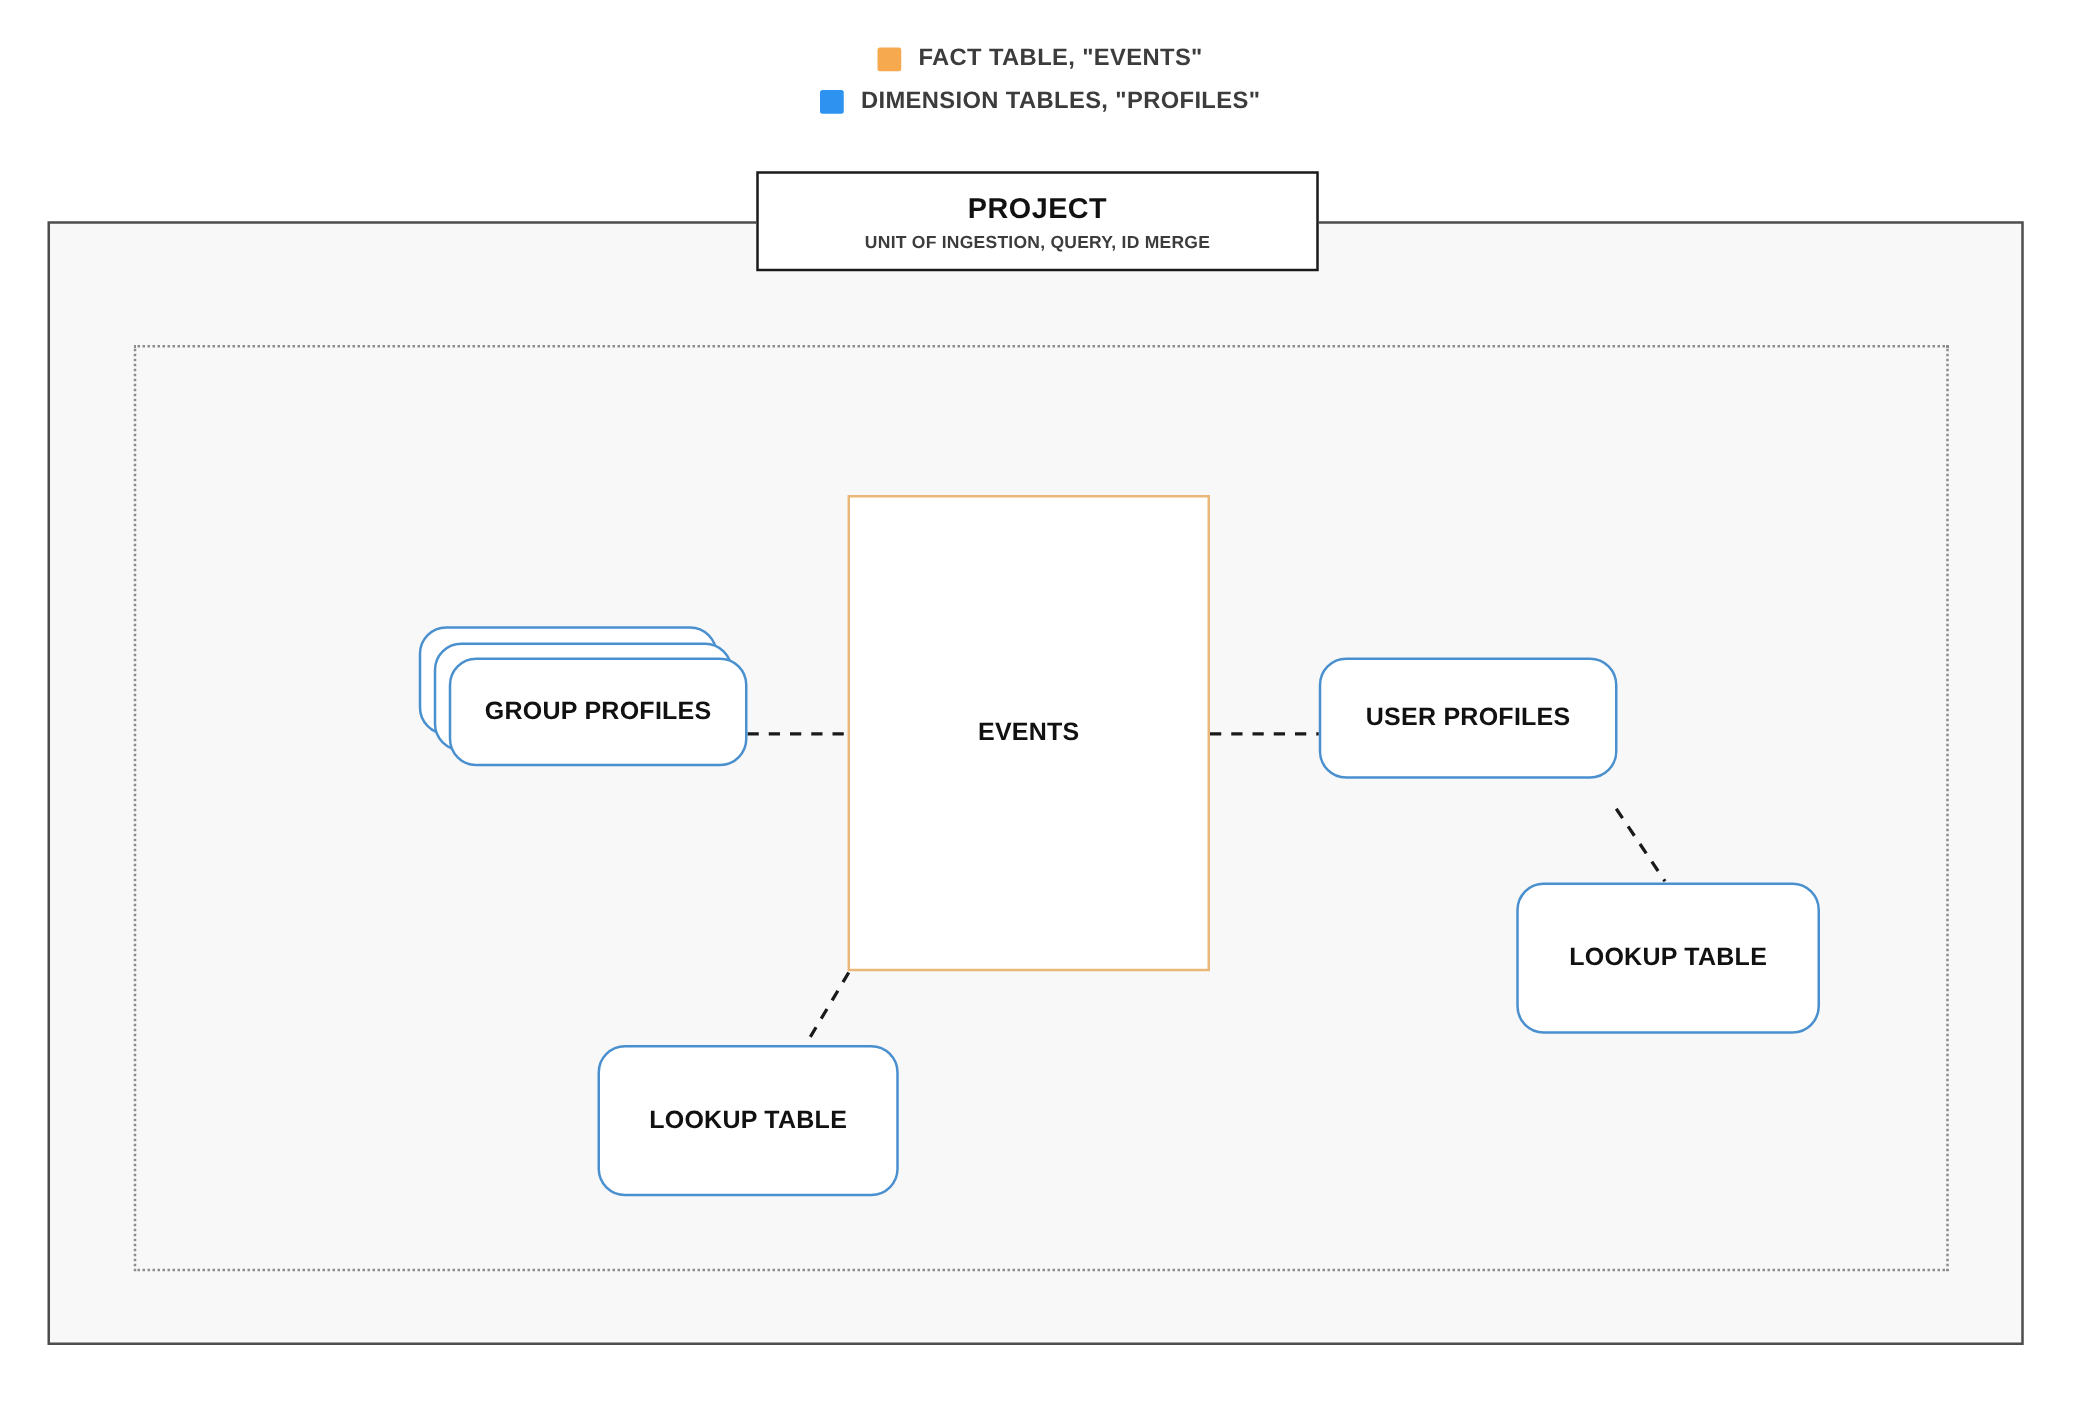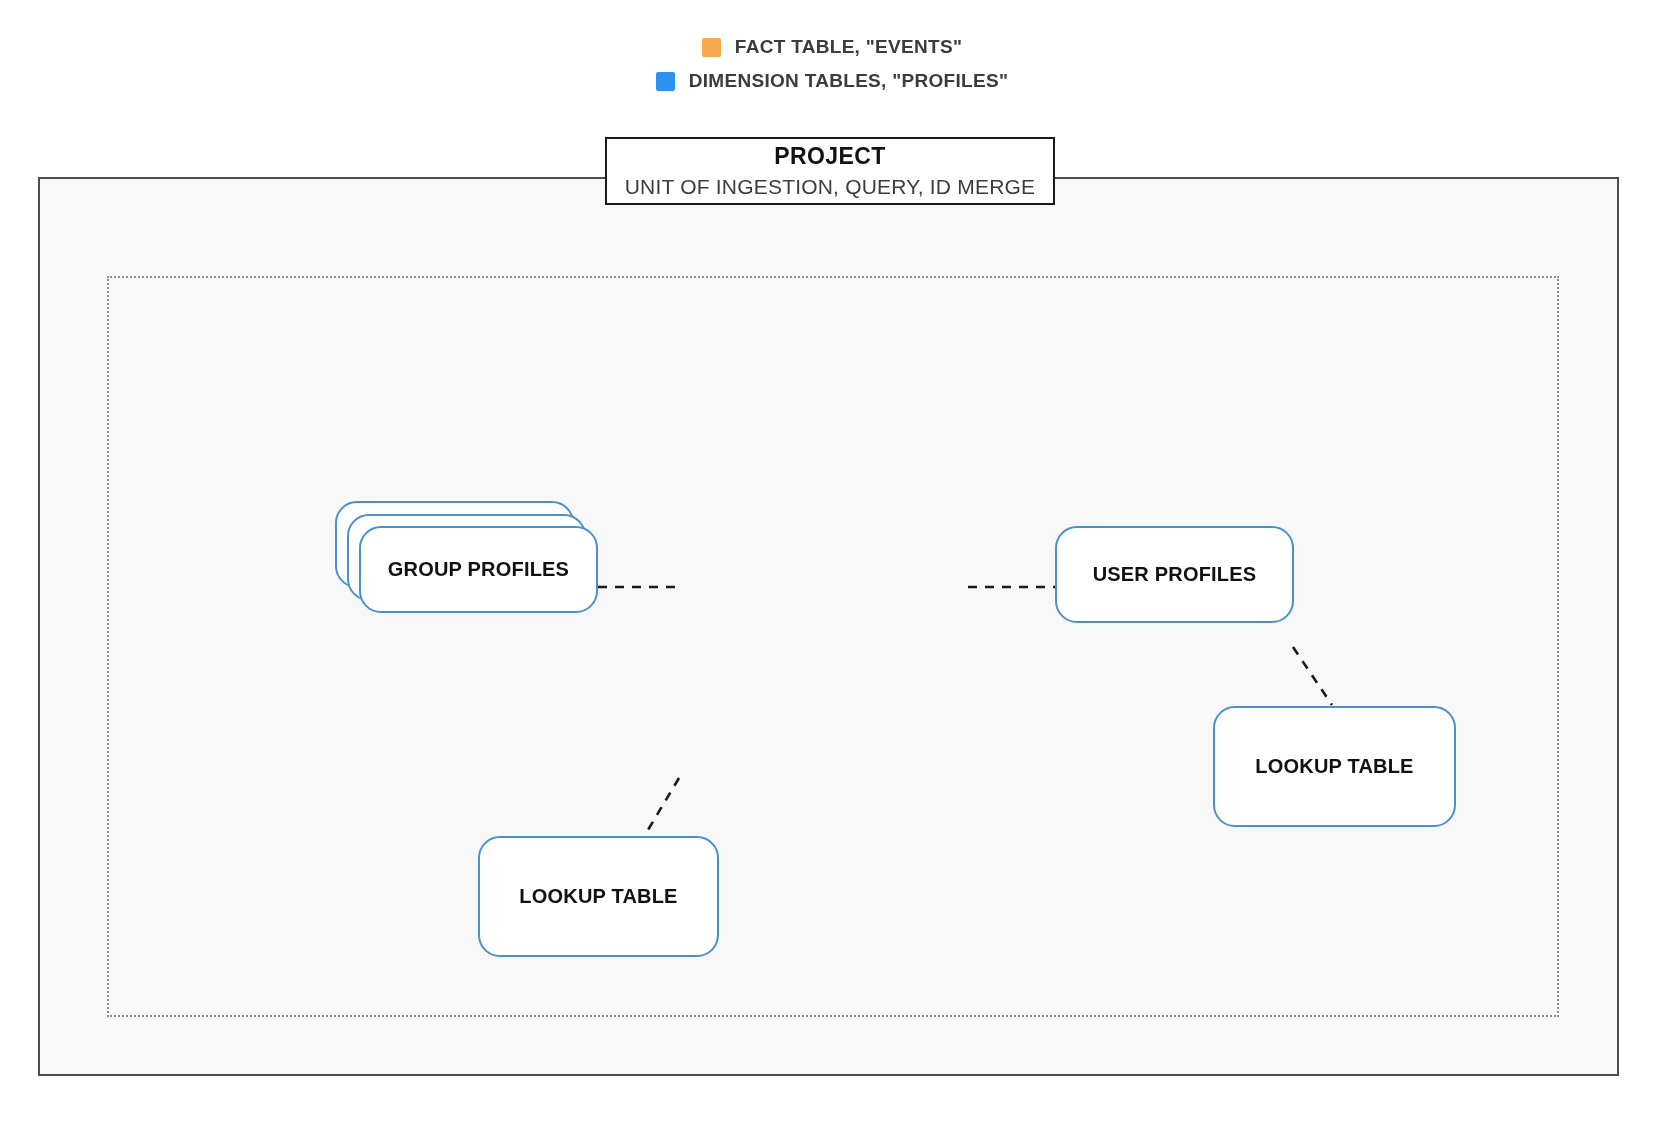--- a/index.html
+++ b/index.html
@@ -65,39 +65,39 @@
     position: absolute;
     left: 107px; top: 276px;
     width: 1452px; height: 741px;
     border: 2px dotted var(--dotted-border);
     z-index: 2;
   }
 
   
   .header-box {
     position: absolute;
-    width: 450px; height: 68px;
+    width: 450px; height: 80px;
     background: #ffffff;
     display: flex;
     flex-direction: column;
     align-items: center;
     justify-content: center;
     gap: 5px;
     text-align: center;
     z-index: 5;
   }
   .project-box {
     left: 605px; top: 137px;
     border: 2px solid var(--box-black-border);
   }
   .project-box .hb-title {
     font-size: 23px; font-weight: bold; color: var(--text-dark); letter-spacing: 0.4px;
   }
   .project-box .hb-sub {
-    font-size: 21px; color: var(--text-gray); letter-spacing: 0.2px;
+    font-size: 14px; color: var(--text-gray); letter-spacing: 0.2px; font-weight: bold;
   }
   .dataview-box {
     left: 606px; top: 244px;
     border: 2px solid var(--dataview-border);
   }
   .dataview-box .hb-title {
     font-size: 23px; font-weight: bold; color: var(--muted-title); letter-spacing: 0.4px;
   }
   .dataview-box .hb-sub {
     font-size: 19px; color: var(--muted-sub); letter-spacing: 0.2px;
@@ -191,20 +191,23 @@
     <div class="hb-sub">UNIT OF INGESTION, QUERY, ID MERGE</div>
   </div>
 
   <svg class="connectors" viewBox="0 0 1664 1128" xmlns="http://www.w3.org/2000/svg">
     <line x1="598" y1="587" x2="678" y2="587"></line>
     <line x1="968" y1="587" x2="1055" y2="587"></line>
     <line x1="679" y1="778" x2="645" y2="835"></line>
     <line x1="1293" y1="647" x2="1332" y2="705"></line>
   </svg>
 
+  <div class="events-box">
+    <span class="node-label">EVENTS</span>
+  </div>
 
   <div class="group-stack">
     <div class="blue-node stack-layer layer-back"></div>
     <div class="blue-node stack-layer layer-mid"></div>
     <div class="blue-node stack-layer layer-front">
       <span class="node-label">GROUP PROFILES</span>
     </div>
   </div>
 
   <div class="blue-node user-profiles-box">

